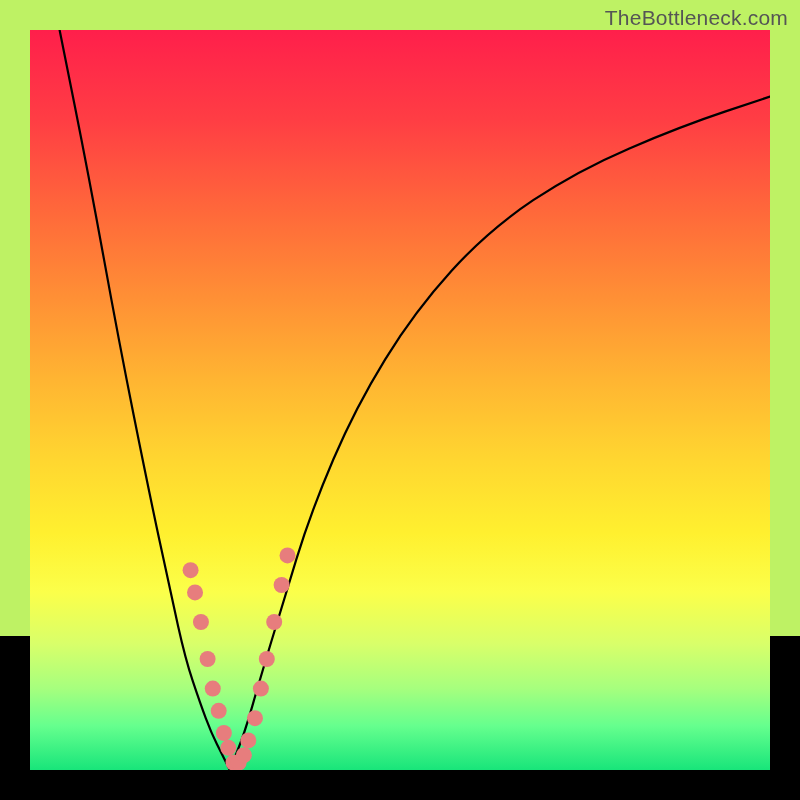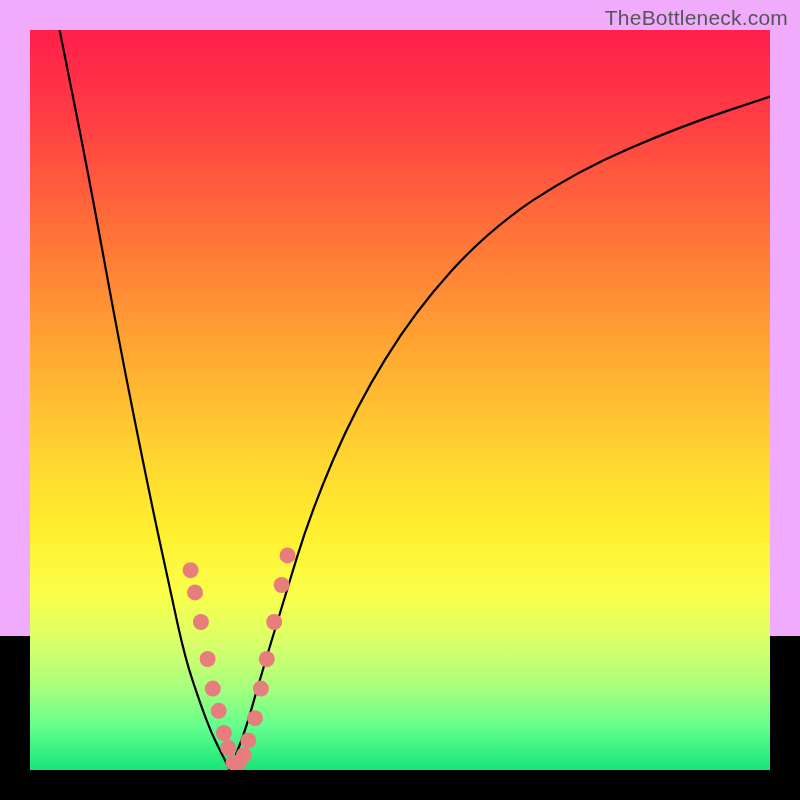--- a/index.html
+++ b/index.html
@@ -10,21 +10,21 @@
     background: #000;
     overflow: hidden;
     font-family: Arial, Helvetica, sans-serif;
   }
   .frame {
     position: absolute;
     left: 0;
     top: 0;
     width: 800px;
     height: 636px;
-    background: #f0abfc;
+    background: #bef264;
   }
   .plot {
     position: absolute;
     left: 30px;
     top: 30px;
     width: 740px;
     height: 740px;
     background: linear-gradient(to bottom,
       #ff1f4b 0%,
       #ff3d44 12%,

